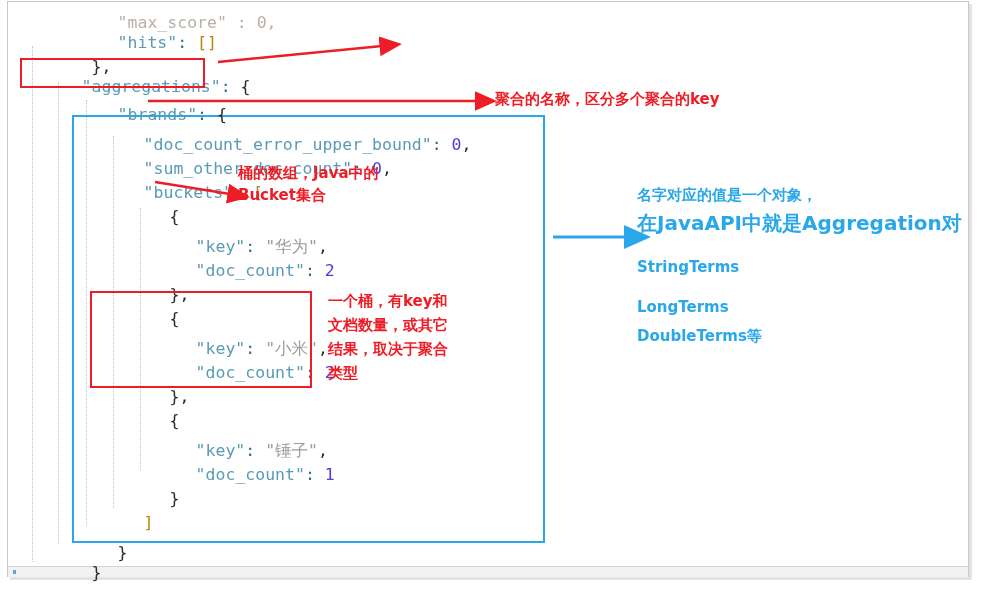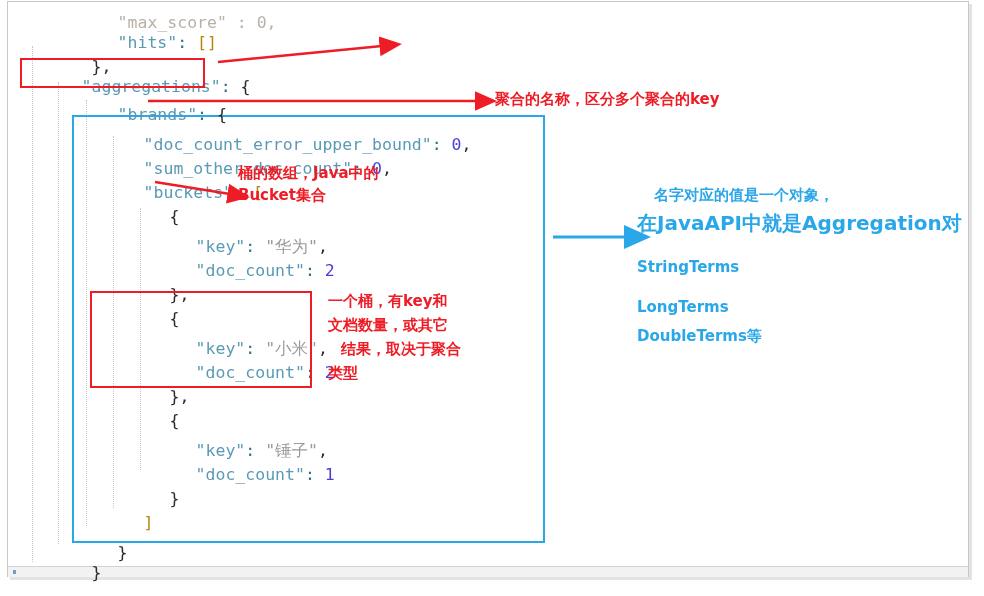--- a/index.html
+++ b/index.html
@@ -252,22 +252,22 @@
   </svg>
 
 
   <div class="ann-text ann-red" style="left:495px; top:90px; font-size:15px;">聚合的名称，区分多个聚合的key</div>
 
   <div class="ann-text ann-red" style="left:238px; top:164px; font-size:15px;">桶的数组，Java中的</div>
   <div class="ann-text ann-red" style="left:238px; top:186px; font-size:15px;">Bucket集合</div>
 
   <div class="ann-text ann-red" style="left:328px; top:292px; font-size:15px;">一个桶，有key和</div>
   <div class="ann-text ann-red" style="left:328px; top:316px; font-size:15px;">文档数量，或其它</div>
-  <div class="ann-text ann-red" style="left:328px; top:340px; font-size:15px;margin-left:13px;">结果，取决于聚合</div>
+  <div class="ann-text ann-red" style="left:328px; top:340px; font-size:15px;">结果，取决于聚合</div>
   <div class="ann-text ann-red" style="left:328px; top:364px; font-size:15px;">类型</div>
 
-  <div class="ann-text ann-blue" style="left:654px; top:186px; font-size:15px;">名字对应的值是一个对象，</div>
+  <div class="ann-text ann-blue" style="left:637px; top:186px; font-size:15px;">名字对应的值是一个对象，</div>
   <div class="ann-text ann-blue" style="left:637px; top:210px; font-size:20px;">在JavaAPI中就是Aggregation对</div>
   <div class="ann-text ann-blue" style="left:637px; top:258px; font-size:15px;">StringTerms</div>
   <div class="ann-text ann-blue" style="left:637px; top:298px; font-size:15px;">LongTerms</div>
   <div class="ann-text ann-blue" style="left:637px; top:306px; font-size:15px;margin-top:21px;">DoubleTerms等</div>
 
 </div>
 
 </body></html>

